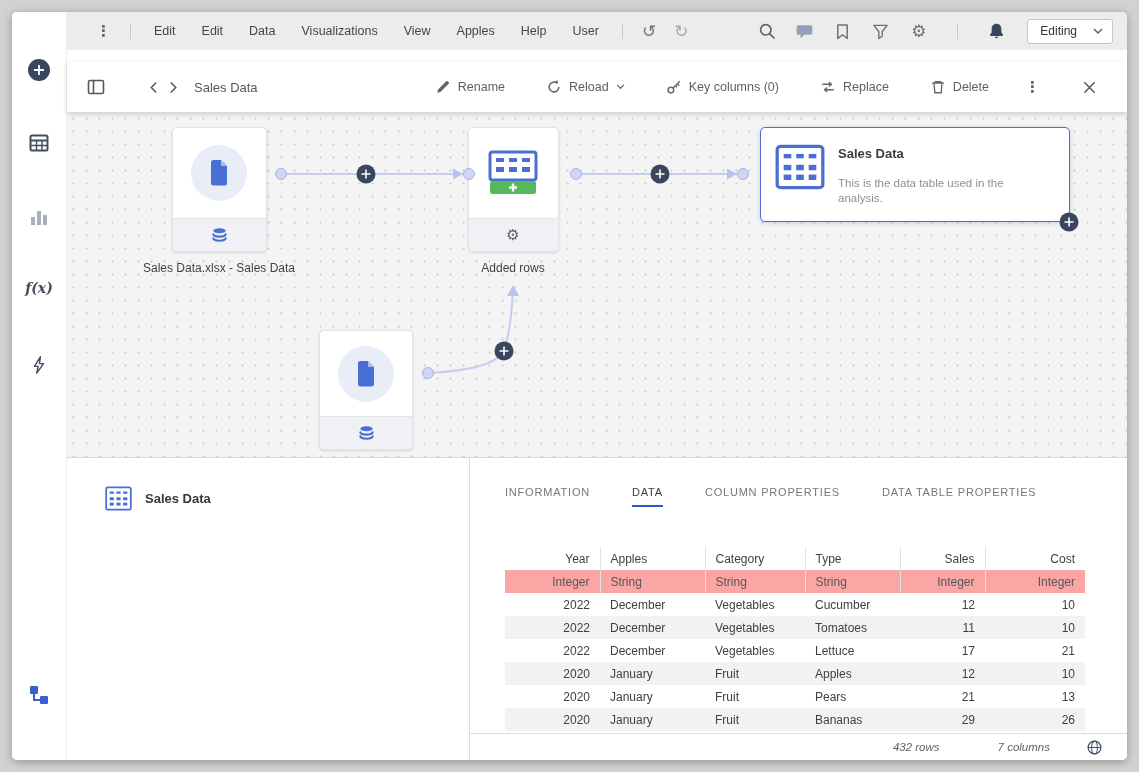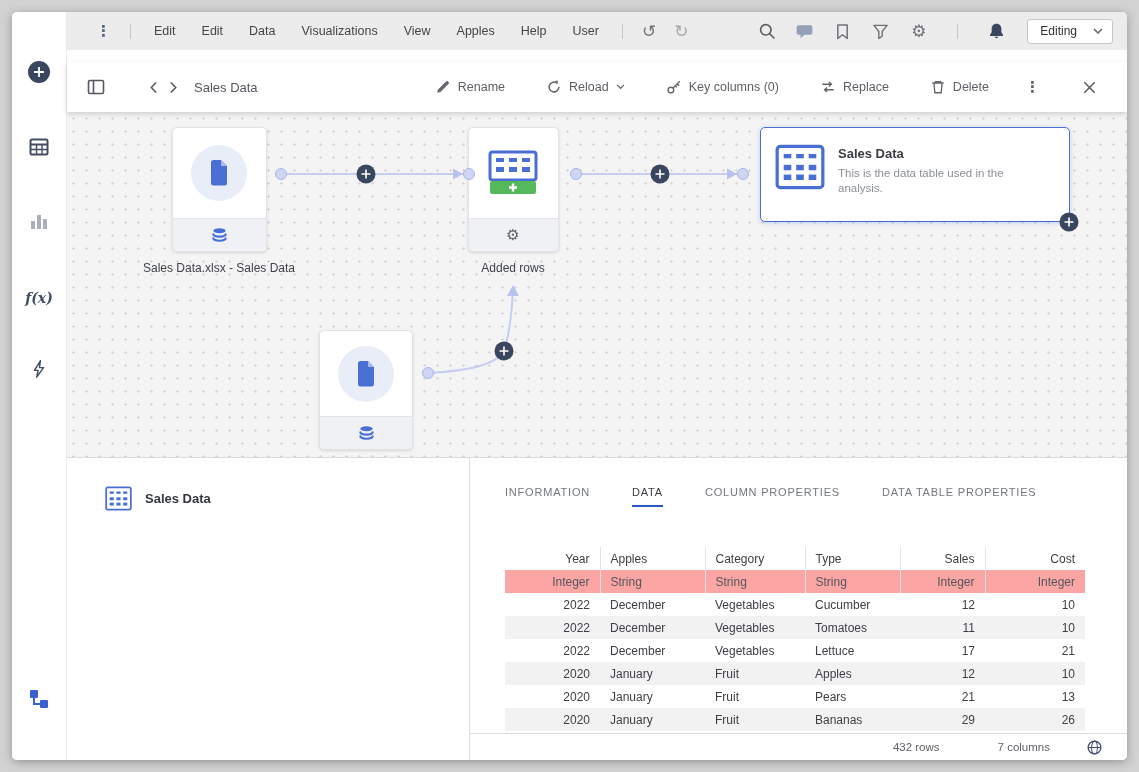--- a/index.html
+++ b/index.html
@@ -6,21 +6,21 @@
   html,body { width:1139px; height:772px; overflow:hidden; }
   body { font-family:"Liberation Sans", sans-serif; background:#d2d2d2; }
 
   .frame { width:1139px; height:772px; padding:12px; }
   .window { width:1115px; height:748px; background:#fff; border-radius:5px; overflow:hidden;
             display:flex; box-shadow:0 2px 10px rgba(0,0,0,.3); }
 
   
   .sidebar { width:55px; background:#fff; border-right:1px solid #ececef; flex-shrink:0;
              display:flex; flex-direction:column; align-items:center; padding-top:46px; }
-  .sb-icon { width:26px; height:26px; display:flex; align-items:flex-end; justify-content:center;
+  .sb-icon { width:26px; height:26px; display:flex; align-items:flex-start; justify-content:center;
              margin-bottom:48px; cursor:pointer; }
   .sb-spacer { flex:1; }
   .sb-bottom { margin-bottom:50px; }
   .fx-glyph { font:italic bold 14px "DejaVu Serif", serif; color:#434e63; }
 
   
   .content { flex:1; min-width:0; display:flex; flex-direction:column; }
 
   
   .menubar { height:38px; background:#ececec; display:flex; align-items:center;
@@ -83,21 +83,21 @@
   .card-added { width:91px; height:125px; }
   .card-added .node-top { height:90px; }
   .card-src2 { width:94px; height:120px; }
   .card-src2 .node-top { height:85px; }
 
   .final-node { position:absolute; left:693px; top:15px; width:310px; height:95px; z-index:1;
                 background:#fff; border:1.5px solid #4a6fd4; border-radius:5px;
                 box-shadow:0 1px 5px rgba(74,111,212,.28); display:flex; align-items:flex-start;
                 padding:16px 14px; gap:13px; cursor:pointer; }
   .final-title { font-size:13px; font-weight:bold; color:#3a3d42; margin-top:2px; }
-  .final-desc { font-size:11.5px; color:#8b9097; line-height:15px; margin-top:5px; width:185px; }
+  .final-desc { font-size:11.5px; color:#8b9097; line-height:15px; margin-top:15px; width:185px; }
   .corner-plus { position:absolute; right:-10px; bottom:-11px; width:20px; height:20px; cursor:pointer; }
 
   
   .bottom { flex:1; min-height:0; display:flex; }
   .left-panel { width:403px; flex-shrink:0; border-right:1px solid #dddde0;
                 padding:28px 24px 0 38px; }
   .lp-head { display:flex; align-items:center; gap:13px; }
   .lp-title { font-size:13px; font-weight:bold; color:#33363b; }
   .lp-message { margin-top:27px; font-size:12px; color:#3c3f44; }
 
@@ -114,21 +114,21 @@
   th, td { height:23px; padding:0 10px; font-size:12px; font-weight:normal; text-align:left;
            color:#3c3f44; white-space:nowrap; overflow:hidden; }
   th { border-right:1px solid #e3e3e6; }
   th:last-child { border-right:none; }
   .num { text-align:right; }
   .type-row th { color:#54575c; background:#fca5a5; }
   tbody tr:nth-child(even) { background:#f2f2f3; }
 
   .panel-footer { height:27px; flex-shrink:0; border-top:1px solid #dcdcdc;
                   display:flex; align-items:center; justify-content:flex-end;
-                  font-size:11.5px; color:#5f6368; }
+                  font-size:11.5px; color:#5f6368;font-style:italic; }
   .pf-rows { margin-right:58px; }
   .pf-cols { margin-right:36px; }
   .pf-globe { margin-right:24px; display:flex; cursor:pointer; }
 </style>
 </head>
 <body>
 
 <div class="frame">
 <div class="window">
 

